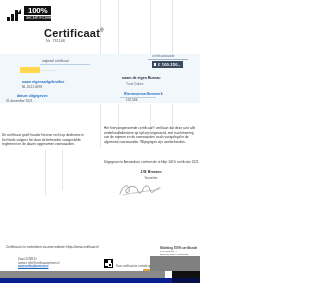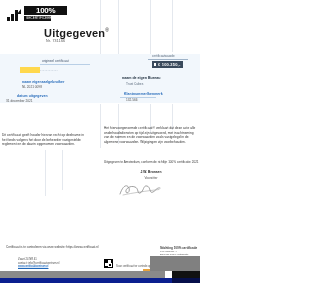--- a/index.html
+++ b/index.html
@@ -43,21 +43,21 @@
     width: 0; height: 0;
     border-left: 4px solid transparent;
     border-right: 0 solid transparent;
     border-bottom: 5px solid #111;
   }
   .logo-badge {
     position: absolute; left: 17px; top: 0;
     background: #111; color: #fff;
     font-size: 8px; font-weight: bold;
     line-height: 9px;
-    padding: 0 12px;
+    padding: 0 4px;
     letter-spacing: -0.3px;
   }
   .logo-sub {
     position: absolute; left: 17px; top: 9.5px;
     background: #111; color: #fff;
     font-size: 3px; line-height: 5px;
     padding: 0 2px;
     letter-spacing: 0.1px;
     white-space: nowrap;
     overflow: hidden;
@@ -343,21 +343,21 @@
     <div class="logo-mark">
       <div class="bar b1"></div>
       <div class="bar b2"></div>
       <div class="bar b3"></div>
       <div class="arrow"></div>
     </div>
     <div class="logo-badge">100%</div>
     <div class="logo-sub">GECERTIFICEERD</div>
   </div>
 
-  <div class="doc-title"><span>Uitgegeven</span><span class="sup">®</span></div>
+  <div class="doc-title"><span>Certificaat</span><span class="sup">®</span></div>
   <div class="doc-subtitle">Nr. 731166</div>
 
   <div class="panel">
     <div class="panel-inner">
 
       <div class="hdr-sm" style="left:42px; top:5px;">origineel certificaat</div>
       <div class="field-rule" style="left:40px; top:10px; width:50px;"></div>
 
       <div class="hl" style="left:20px; top:13px; width:20px;"></div>
       <div class="dots" style="left:40px; top:13px;">............</div>

